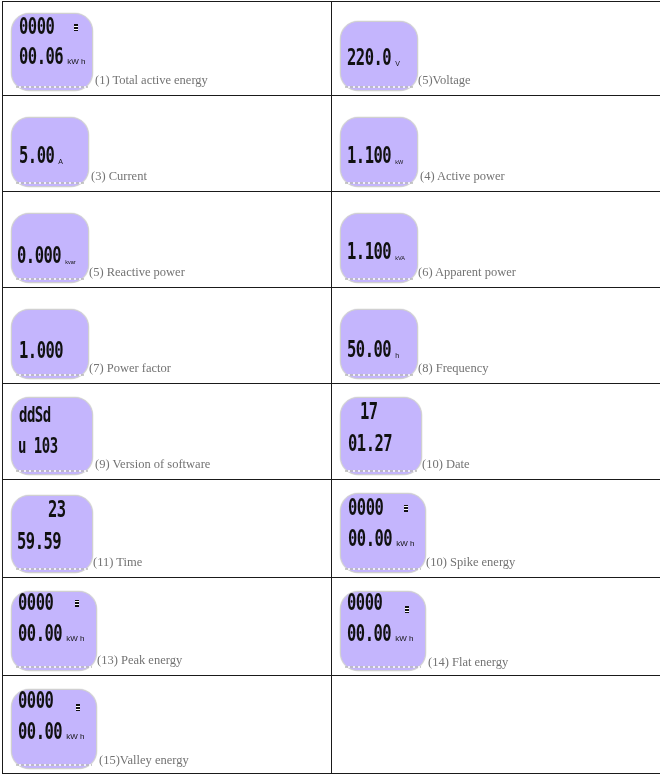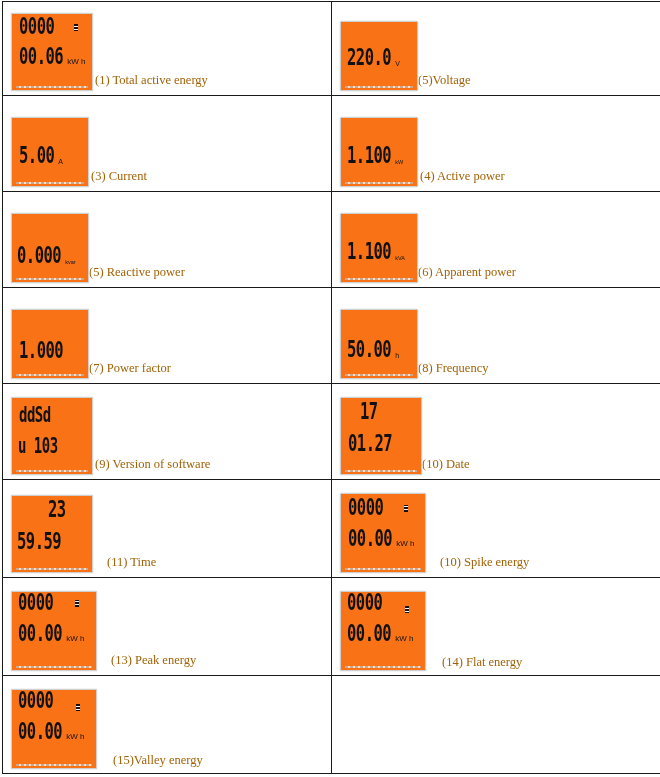--- a/index.html
+++ b/index.html
@@ -40,29 +40,29 @@
 
   .cell-inner {
     position: relative;
     display: flex;
     align-items: flex-end;
     padding: 6px 0 4px 8px;
     box-sizing: border-box;
   }
   .cell-inner.h-small { height: 93px; }
   .cell-inner.h-med   { height: 95px; }
-  .cell-inner.h-tall  { height: 97px; gap: 14px; }
+  .cell-inner.h-tall  { height: 97px; }
   .cell-inner.empty   { height: 95px; }
 
   
   .lcd {
     position: relative;
-    background: #f97316;
+    background: #c4b5fd;
     border: 1px solid #d0d0d0;
-    border-radius: 1px;
+    border-radius: 18px;
     box-sizing: border-box;
     flex: 0 0 auto;
     box-shadow: 0 0 0 0.5px #e8e8e8;
   }
   .lcd::after {
     
     content: "";
     position: absolute;
     left: 4px;
     right: 4px;
@@ -131,21 +131,21 @@
         #fff 1.5px 2.5px,
         #111 2.5px 4.5px,
         #fff 4.5px 5.5px,
         #111 5.5px 7px);
   }
 
   
   .caption {
     font-family: "Liberation Serif", "DejaVu Serif", serif;
     font-size: 12.5px;
-    color: #a16207;
+    color: #737373;
     margin-left: 2px;
     margin-bottom: 3px;
     white-space: nowrap;
   }
   .caption.tight { margin-left: 0px; }
   .caption.lowered { margin-bottom: 1px; }
 </style>
 </head>
 <body>
 

